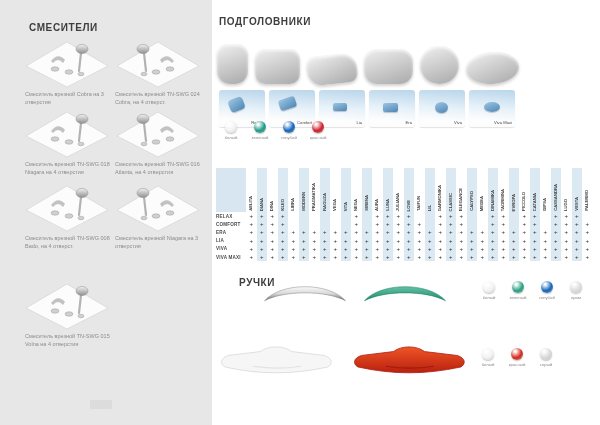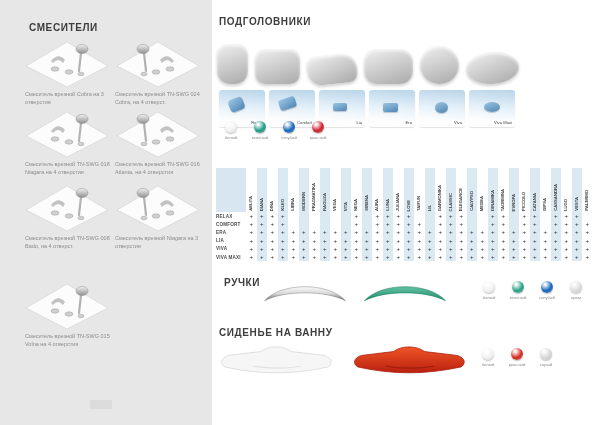--- a/index.html
+++ b/index.html
@@ -6,21 +6,21 @@
   body{width:600px;height:425px;overflow:hidden;background:#fff;
        font-family:"Liberation Sans", sans-serif;}
   .page{position:relative;width:600px;height:425px;background:#ffffff;}
   .leftpanel{position:absolute;left:0;top:0;width:212px;height:425px;background:#e7e7e7;}
 
   .sec{position:absolute;margin:0;font-size:10px;font-weight:bold;color:#3e3e3e;
        letter-spacing:.6px;text-transform:uppercase;}
   #t-mixers{left:29px;top:22px;}
   #t-headrests{left:219px;top:16px;}
   #t-table{left:216px;top:154px;font-size:9px;}
-  #t-handles{left:204px;top:277px;padding-left:20px;}
+  #t-handles{left:219px;top:277px;padding-left:20px;}
   #t-seat{left:219px;top:327px;}
 
   
   #mixer-grid{position:absolute;left:25px;top:40px;width:184px;height:340px;}
   .product{position:absolute;width:86px;}
   .pimg{display:block;}
   .pimg.flip{transform:scaleX(-1);}
   .caption{margin-top:3px;font-size:5.5px;line-height:1.45;color:#8c8c8c;}
 
   
@@ -649,21 +649,20 @@
       <div class="dotwrap">
         <div class="dot" style="background: radial-gradient(circle at 35% 28%, rgba(255, 255, 255, 0.92) 6%, rgb(20, 101, 189) 55%, rgba(0, 0, 0, 0.28) 125%);"></div>
         <div class="dotlabel">голубой</div>
       </div>
       <div class="dotwrap">
         <div class="dot" style="background: radial-gradient(circle at 35% 28%, rgba(255, 255, 255, 0.92) 6%, rgb(220, 220, 222) 55%, rgba(0, 0, 0, 0.28) 125%);"></div>
         <div class="dotlabel">хром</div>
       </div>
     </div>
 
-  <h2 class="sec" id="t-seat">СИДЕНЬЕ НА ВАННУ</h2>
   <svg class="himg" id="seat-white" width="116" height="31" viewBox="0 0 150 40">
     <path d="M9,31 C2,27 3,19 14,16 L55,11 C65,3 85,3 95,11 L137,16 C148,19 149,27 142,31 C96,41 54,41 9,31 Z" fill="#f6f6f6" stroke="#d7d7d7" stroke-width="1"></path>
     <path d="M45,30 q32,5 62,0" stroke="#e2e2e2" stroke-width="1.5" fill="none"></path>
   </svg>
   <svg class="himg" id="seat-red" width="116" height="31" viewBox="0 0 150 40">
     <path d="M9,31 C2,27 3,19 14,16 L55,11 C65,3 85,3 95,11 L137,16 C148,19 149,27 142,31 C96,41 54,41 9,31 Z" fill="url(#redg)" stroke="#a81a0c" stroke-width="1"></path>
     <path d="M45,30 q32,5 62,0" stroke="#9c1d0e" stroke-width="1.5" fill="none"></path>
   </svg>
   <div id="seat-colors" class="dots">
       <div class="dotwrap">

